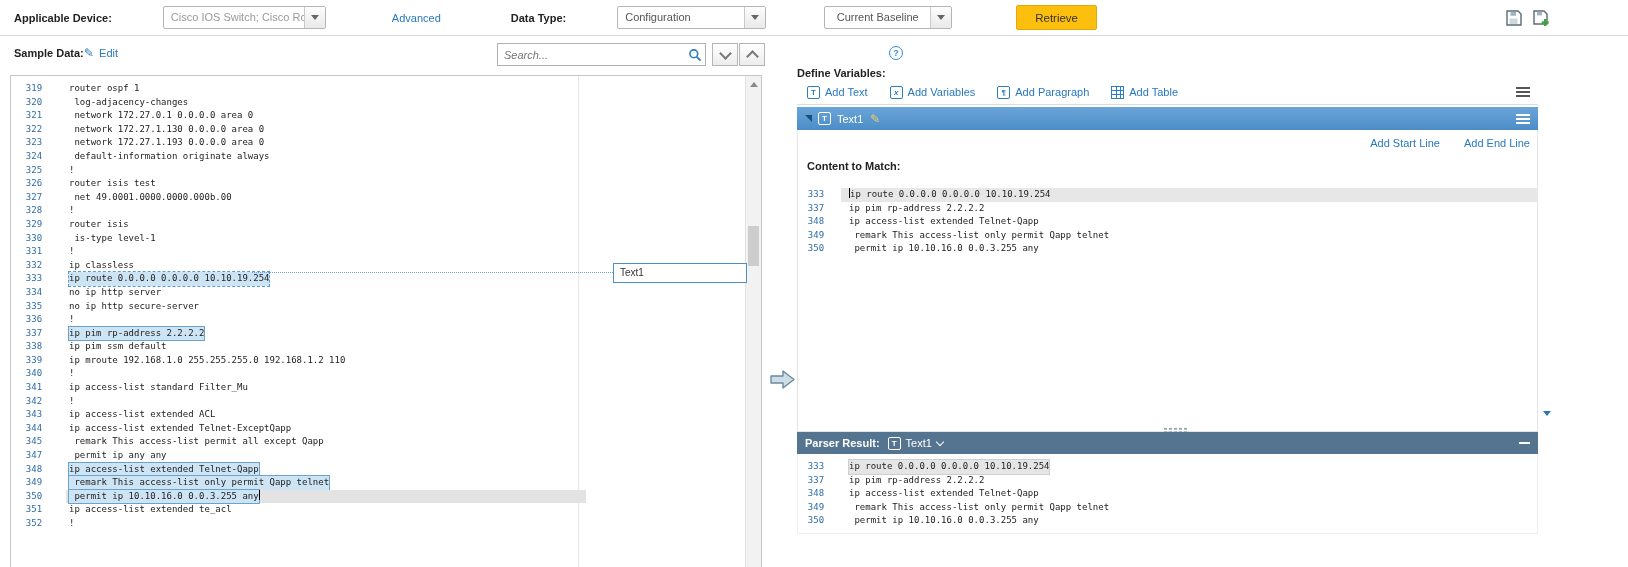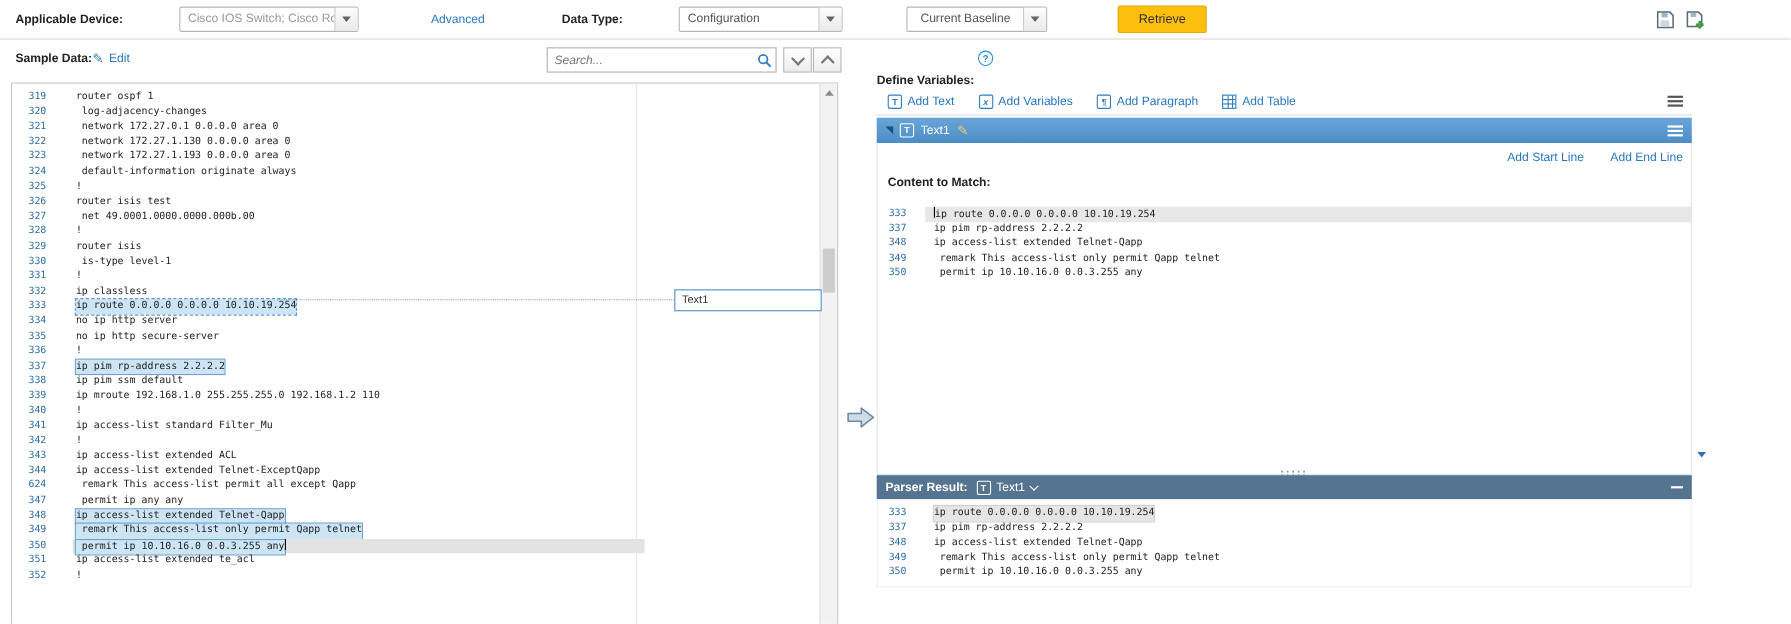--- a/index.html
+++ b/index.html
@@ -275,21 +275,21 @@
       </div>
       <div class="crow">
         <span class="gut">343</span>
         <span class="ct"><span class="txt">ip access-list extended ACL</span></span>
       </div>
       <div class="crow">
         <span class="gut">344</span>
         <span class="ct"><span class="txt">ip access-list extended Telnet-ExceptQapp</span></span>
       </div>
       <div class="crow">
-        <span class="gut">624</span>
+        <span class="gut">345</span>
         <span class="ct"><span class="txt"> remark This access-list permit all except Qapp</span></span>
       </div>
       <div class="crow">
         <span class="gut">347</span>
         <span class="ct"><span class="txt"> permit ip any any</span></span>
       </div>
       <div class="crow">
         <span class="gut">348</span>
         <span class="ct"><span class="txt hl">ip access-list extended Telnet-Qapp</span></span>
       </div>

